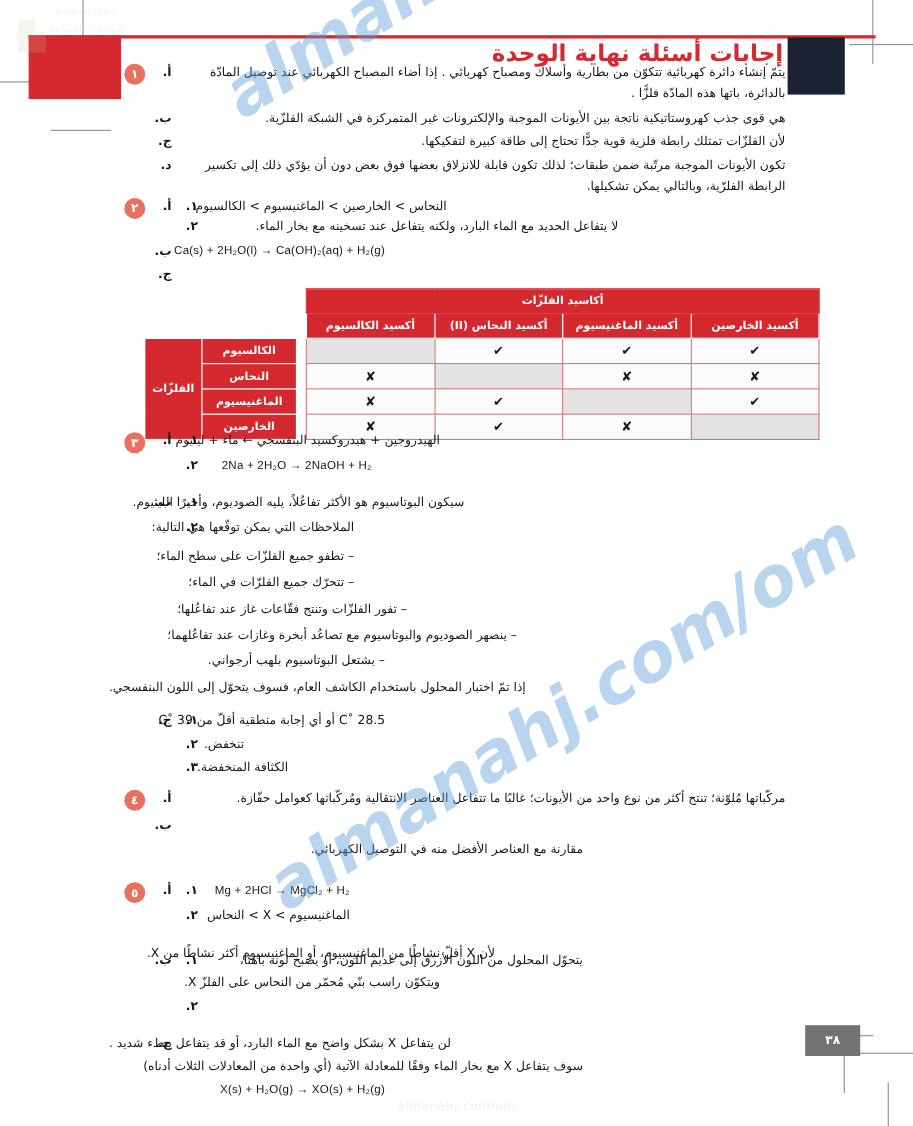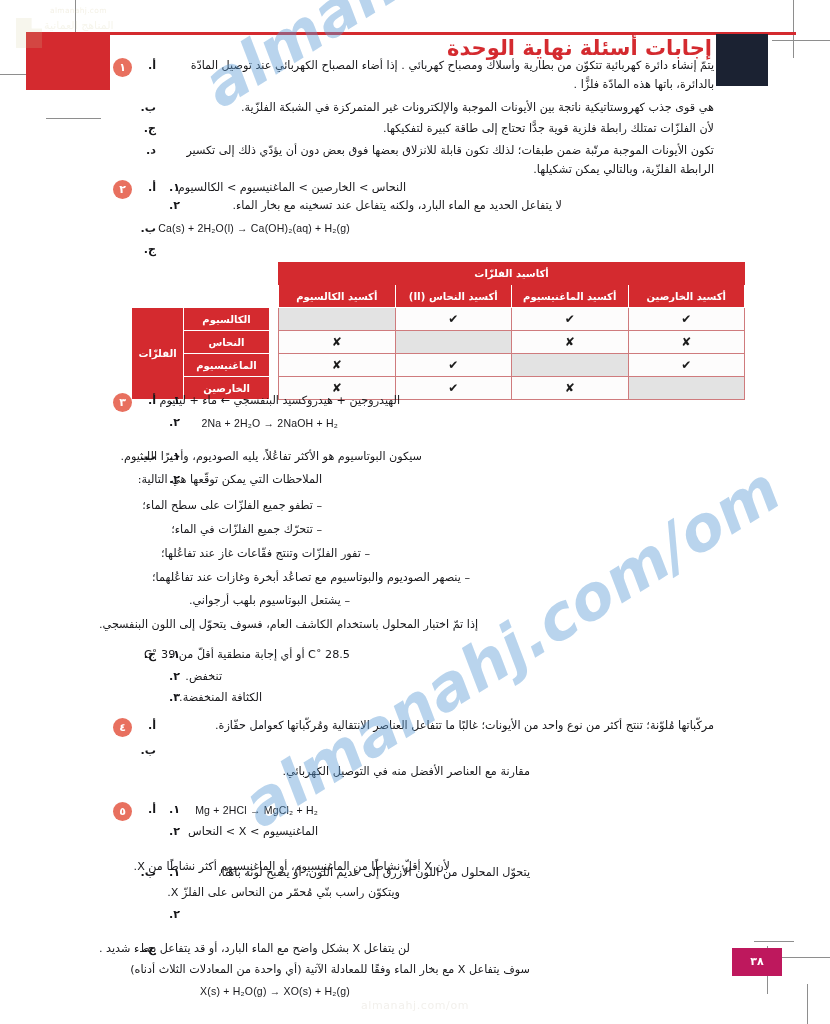--- a/index.html
+++ b/index.html
@@ -185,23 +185,23 @@
     color: #1b1b1b;
   }
   .cell.blank { background: #e3e3e3; }
   .cell .mk { font-size: 12px; font-weight: bold; line-height: 1; }
   .spacerR { width: 8px; background: #ffffff; border: none !important; }
 
   
   .page-num {
     position: absolute;
     right: 48px;
-    bottom: 48px;
+    bottom: 64px;
     width: 50px; height: 28px;
-    background: #be185d;
+    background: #737373;
     color: #ffffff;
     font-size: 11px;
     font-weight: bold;
     text-align: center;
     line-height: 28px;
   }
 
   
   .wm {
     position: absolute;

